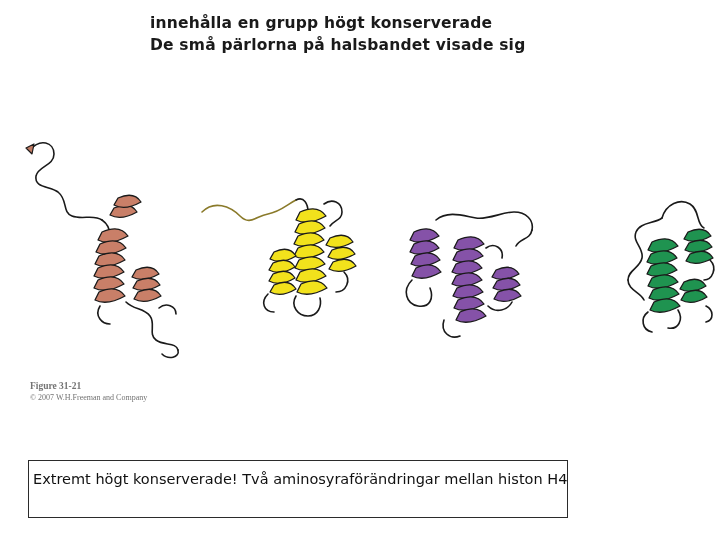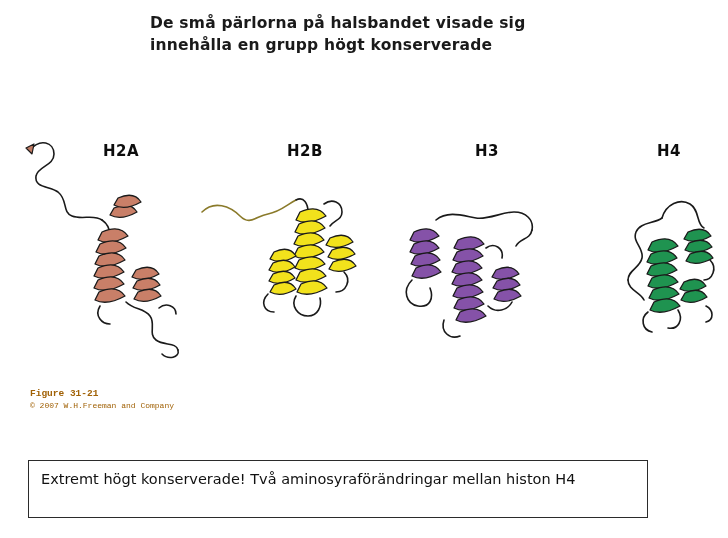--- a/index.html
+++ b/index.html
@@ -69,23 +69,23 @@
     height: 270px;
   }
   .fig-1 { left: 10px; }
   .fig-2 { left: 196px; }
   .fig-3 { left: 384px; }
   .fig-4 { left: 566px; }
 
   .credit {
     position: absolute;
     left: 30px;
-    top: 388px;
-    font-family: Liberation Mono, monospace;
-    color: #a16207;
+    top: 380px;
+    font-family: Liberation Serif, serif;
+    color: #737373;
     line-height: 1.35;
   }
   .credit .c1 {
     font-size: 9.5px;
     font-weight: bold;
     display: block;
   }
   .credit .c2 {
     font-size: 8.5px;
     font-weight: bold;
@@ -94,54 +94,48 @@
   }
   .credit .c3 {
     font-size: 8px;
     display: block;
   }
 
   .footer-box {
     position: absolute;
     left: 28px;
     top: 460px;
-    width: 620px;
+    width: 540px;
     height: 58px;
     border: 1px solid #2b2b2b;
     background: #ffffff;
     box-sizing: border-box;
-    padding: 8px 10px 0 12px;
+    padding: 8px 10px 0 4px;
   }
   .footer-text {
     font-family: "DejaVu Sans", sans-serif;
     font-size: 14.5px;
     color: #111111;
     line-height: 1.45;
   }
   .footer-text span {
     display: block;
     white-space: pre;
   }
 </style>
 </head>
 <body>
 
 <div class="slide">
 
   <div class="title-block">
+    <span class="title-line">innehålla en grupp högt konserverade</span>
     <span class="title-line">De små pärlorna på halsbandet visade sig</span>
-    <span class="title-line">innehålla en grupp högt konserverade</span>
-  </div>
-
-  <div class="labels-row">
-    <span class="hist-label lbl-h2a">H2A</span>
-    <span class="hist-label lbl-h2b">H2B</span>
-    <span class="hist-label lbl-h3">H3</span>
-    <span class="hist-label lbl-h4">H4</span>
-  </div>
+  </div>
+
 
   <div class="figures">
 
     <div class="fig fig-1">
       <svg width="182" height="270" viewBox="0 0 182 270" xmlns="http://www.w3.org/2000/svg">
         <g fill="none" stroke="#1a1a1a" stroke-width="1.6" stroke-linecap="round" stroke-linejoin="round">
 
           <path d="M20 30 C 30 18, 44 22, 44 34 C 44 46, 28 46, 26 56 C 24 68, 40 66, 48 72 C 58 80, 52 92, 62 96 C 72 100, 84 94, 92 100"></path>
           <path d="M16 28 L 24 24 L 22 34 Z" fill="#c07a63" stroke="#1a1a1a" stroke-width="1.2"></path>
 

